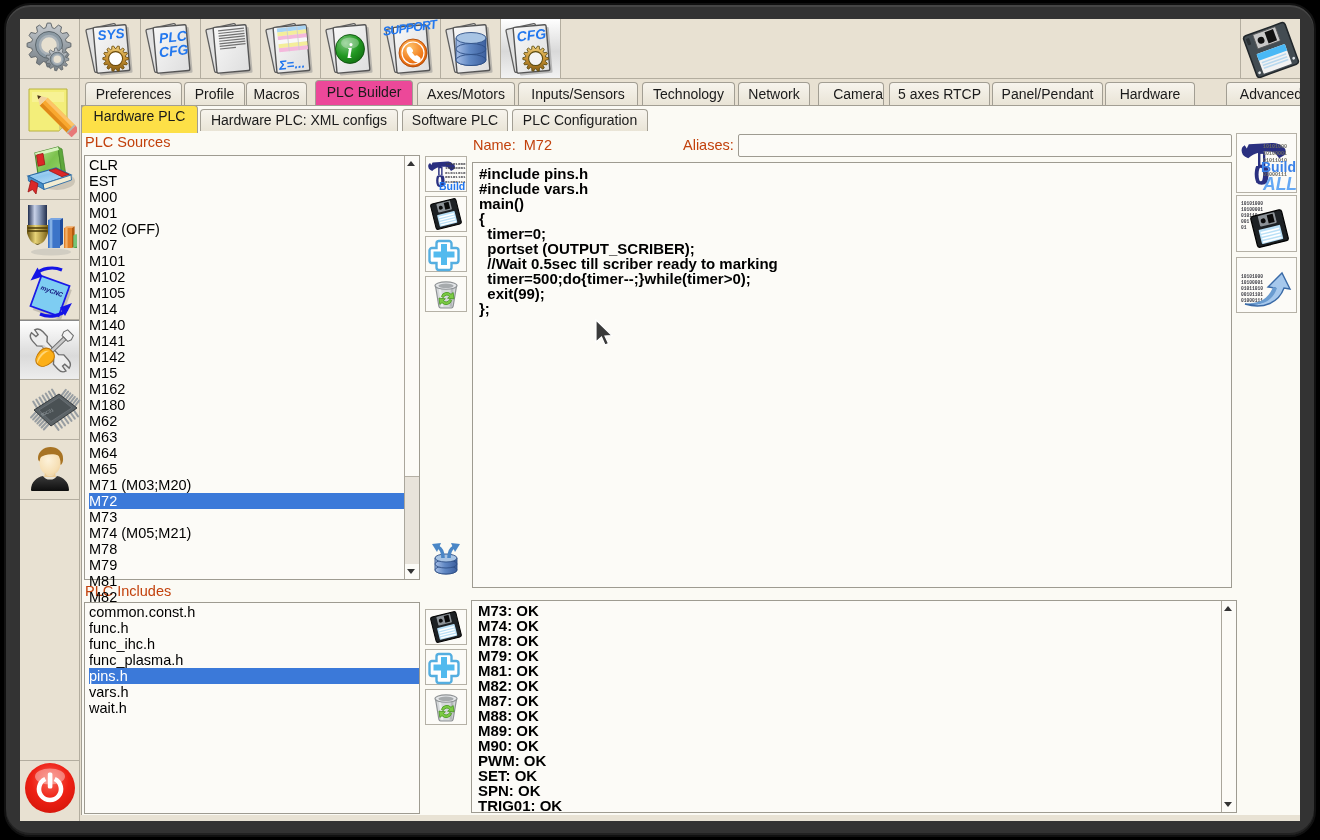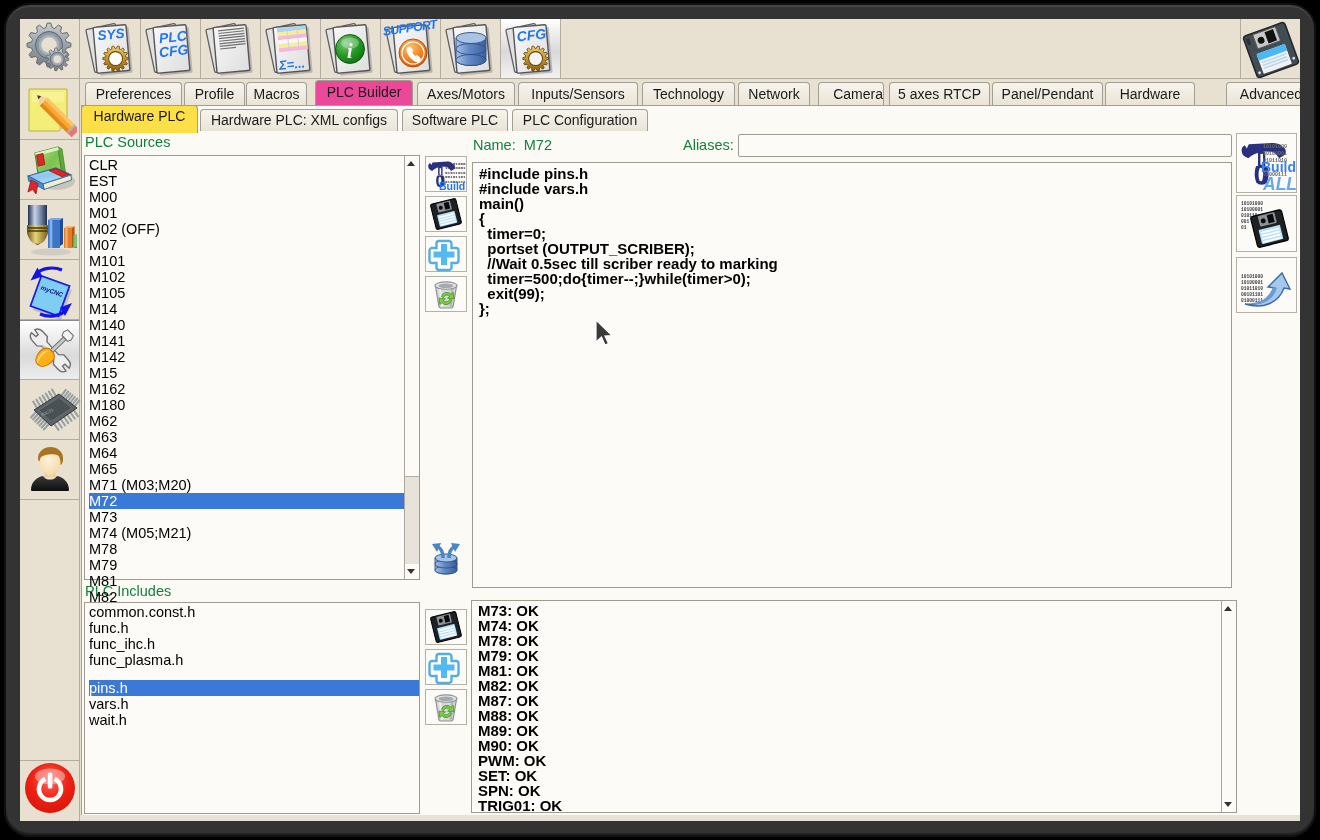--- a/index.html
+++ b/index.html
@@ -10,21 +10,21 @@
 .sep{position:absolute;background:#b3ad9f;}
 .cell{position:absolute;}
 .icon{position:absolute;z-index:10;}
 
 .tab{position:absolute;top:63px;height:23px;background:linear-gradient(#f7f4ed,#e9e4d6);border:1px solid #a29e93;border-bottom:none;border-radius:4px 4px 0 0;font-size:14px;color:#1a1a1a;text-align:center;line-height:22px;}
 .tab2{position:absolute;top:90px;height:22px;background:linear-gradient(#f7f4ed,#e9e4d6);border:1px solid #a29e93;border-bottom:none;border-radius:4px 4px 0 0;font-size:14px;color:#1a1a1a;text-align:center;line-height:21px;}
 .active1{top:61px;height:25px;background:#ec4899;z-index:5;}
 .active2{top:86px;height:28px;background:#fde047;z-index:5;}
 #pane{position:absolute;left:61px;top:86px;width:1219px;height:717px;background:#fbfaf4;border-top:1px solid #a29e93;border-left:1px solid #a29e93;}
 .box{position:absolute;background:#fcfbf7;border:1px solid #9e9b91;}
-.lbl{position:absolute;font-size:14.5px;line-height:15px;color:#15803d;}
+.lbl{position:absolute;font-size:14.5px;line-height:15px;color:#c2410c;}
 .list{font-size:14.5px;line-height:16px;color:#000;padding:1px 0 0 4px;white-space:pre;}
 .selrow{background:#3b79d9;color:#fff;}
 .iconbox{position:absolute;background:#fcfbf7;border:1px solid #b5b1a6;}
 .code{font-family:"Liberation Sans",sans-serif;font-weight:bold;font-size:15px;line-height:15px;color:#000;white-space:pre;}
 
 .sbtn{position:absolute;background:transparent;border:none;text-align:center;z-index:6;}
 .strack{position:absolute;background:#fcfbf7;border-left:1px solid #aaa69c;z-index:5;}
 .sthumb{position:absolute;background:#e8e3da;border-top:1px solid #b4afa4;z-index:5;}
 .arrow{width:0;height:0;position:absolute;}
 </style>
@@ -523,21 +523,21 @@
   <div class="sbtn" style="left:384px;top:545px;width:15px;height:15px;">
       <div class="arrow" style="left:3px;top:5px;border-left:4px solid transparent;border-right:4px solid transparent;border-top:5px solid #333;"></div>
     </div>
   <div class="sthumb" style="left:385px;top:457px;width:14px;height:88px;"></div>
 
   <div class="box" style="left:64px;top:583px;width:336px;height:212px;">
     <div class="list">common.const.h
 func.h
 func_ihc.h
 func_plasma.h
-<span class="selrow" style="display:block;width:330px;margin-top:12px;">pins.h</span>vars.h
+<span class="selrow" style="display:block;width:330px;">pins.h</span>vars.h
 wait.h</div>
   </div>
 
   <div class="box" style="left:452px;top:143px;width:760px;height:426px;padding:3px 0 0 6px;">
     <div class="code">#include pins.h
 #include vars.h
 main()
 {
   timer=0;
   portset (OUTPUT_SCRIBER);

